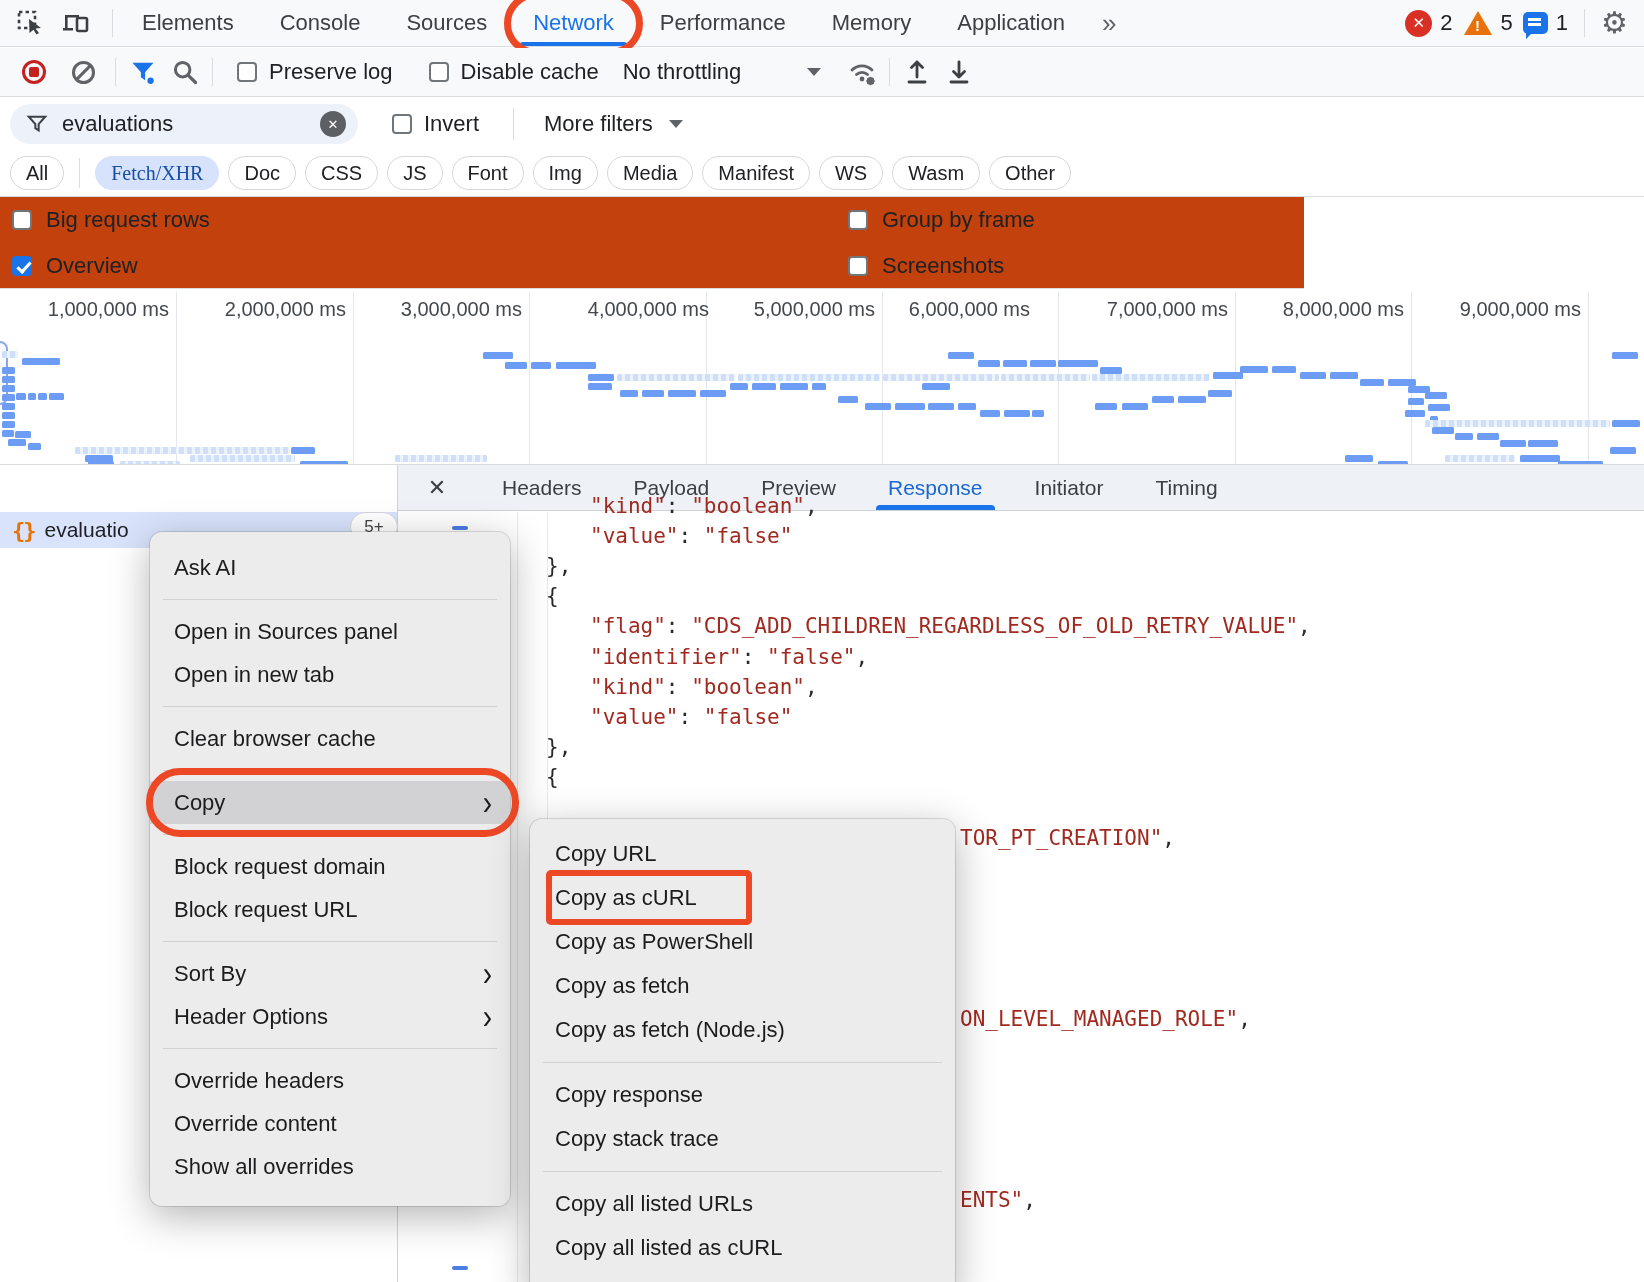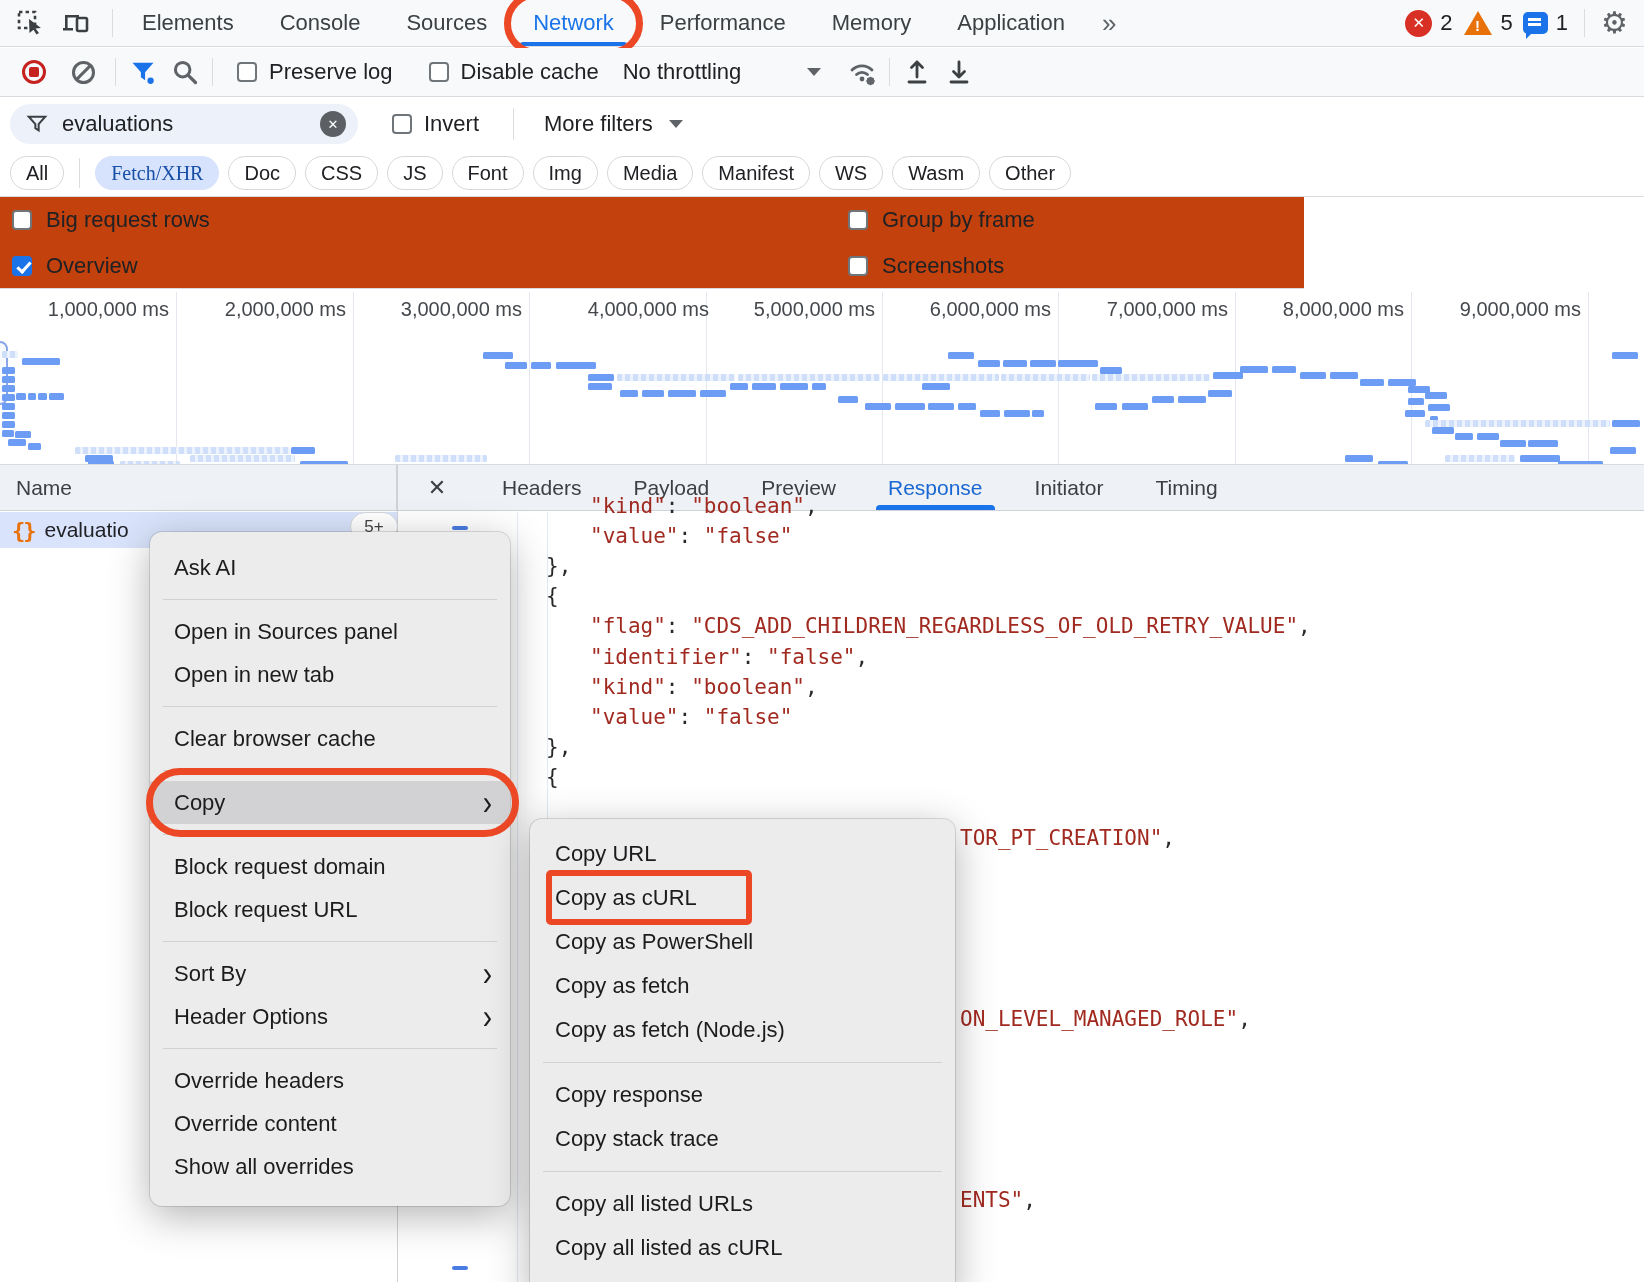--- a/index.html
+++ b/index.html
@@ -291,21 +291,21 @@
       <div class="tick" style="right: 1475px;">1,000,000 ms</div>
       <div class="gl" style="left: 353px;"></div>
       <div class="tick" style="right: 1298px;">2,000,000 ms</div>
       <div class="gl" style="left: 529px;"></div>
       <div class="tick" style="right: 1122px;">3,000,000 ms</div>
       <div class="gl" style="left: 706px;"></div>
       <div class="tick" style="right: 935px;">4,000,000 ms</div>
       <div class="gl" style="left: 882px;"></div>
       <div class="tick" style="right: 769px;">5,000,000 ms</div>
       <div class="gl" style="left: 1058px;"></div>
-      <div class="tick" style="right: 593px;">6,000,000 ms</div>
+      <div class="tick" style="right: 614px;">6,000,000 ms</div>
       <div class="gl" style="left: 1235px;"></div>
       <div class="tick" style="right: 416px;">7,000,000 ms</div>
       <div class="gl" style="left: 1411px;"></div>
       <div class="tick" style="right: 240px;">8,000,000 ms</div>
       <div class="gl" style="left: 1588px;"></div>
       <div class="tick" style="right: 63px;">9,000,000 ms</div>
       <div class="bar light" style="left: 2px; top: 62px; width: 16px;"></div>
       <div class="bar" style="left: 22px; top: 69px; width: 38px;"></div>
       <div class="bar" style="left: 2px; top: 78px; width: 13px;"></div>
       <div class="bar" style="left: 2px; top: 87px; width: 13px;"></div>
@@ -391,23 +391,20 @@
       <div class="bar" style="left: 1528px; top: 151px; width: 30px;"></div>
       <div class="bar" style="left: 1345px; top: 166px; width: 28px;"></div>
       <div class="bar" style="left: 1378px; top: 172px; width: 30px;"></div>
       <div class="bar light" style="left: 1445px; top: 166px; width: 70px;"></div>
       <div class="bar" style="left: 1520px; top: 166px; width: 40px;"></div>
       <div class="bar" style="left: 1558px; top: 172px; width: 45px;"></div>
       <div class="bar" style="left: 1610px; top: 158px; width: 26px;"></div>
       <div class="bar" style="left: 1612px; top: 63px; width: 26px;"></div>
     </div>
 
-  <div class="namepane-head">
-    <span>Name</span>
-  </div>
   <div class="req-row">
     <span class="json-ic">{}</span>
     <span class="req-name">evaluatio</span>
   </div>
   <div class="req-badge">5+</div>
   <div class="panes-border"></div>
 
   <div class="detail-head">
     <div class="dclose">✕</div>
     <div id="dtabs" style="display:flex;height:100%;">

